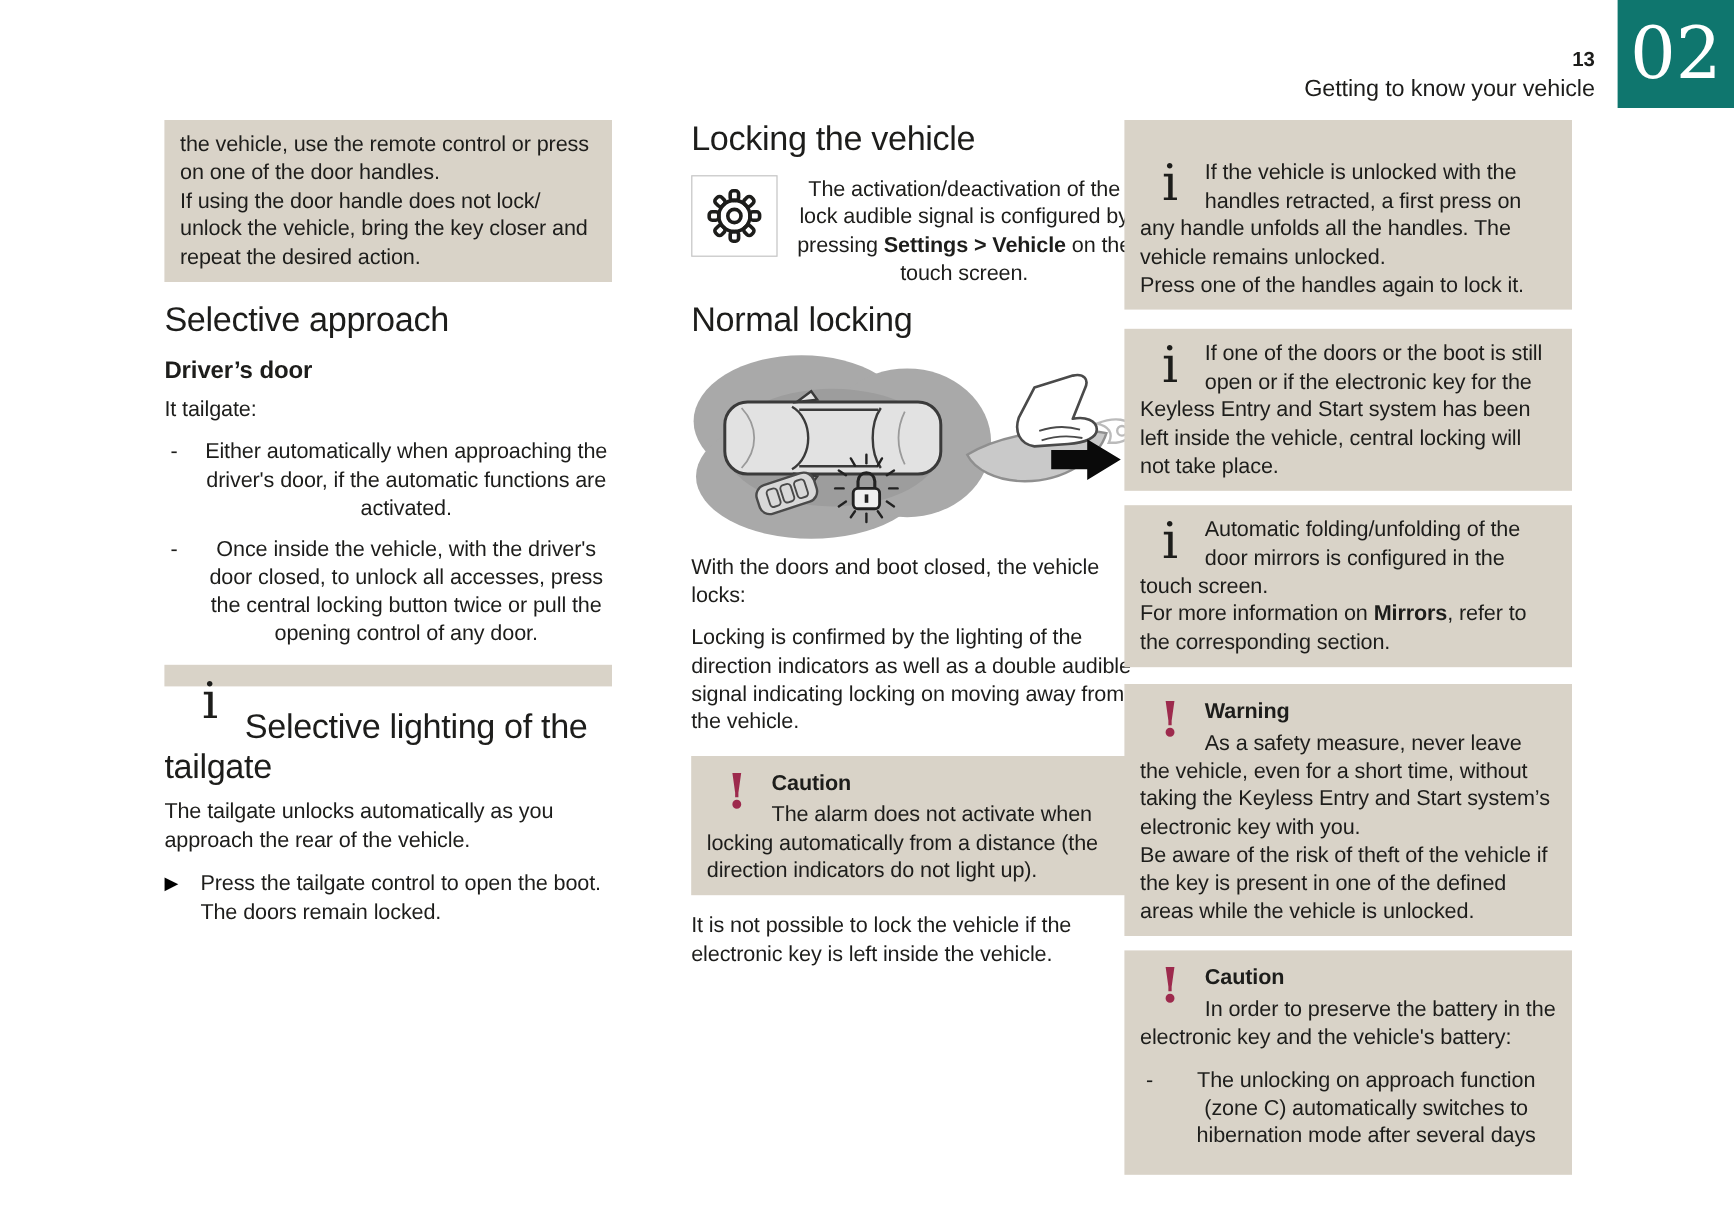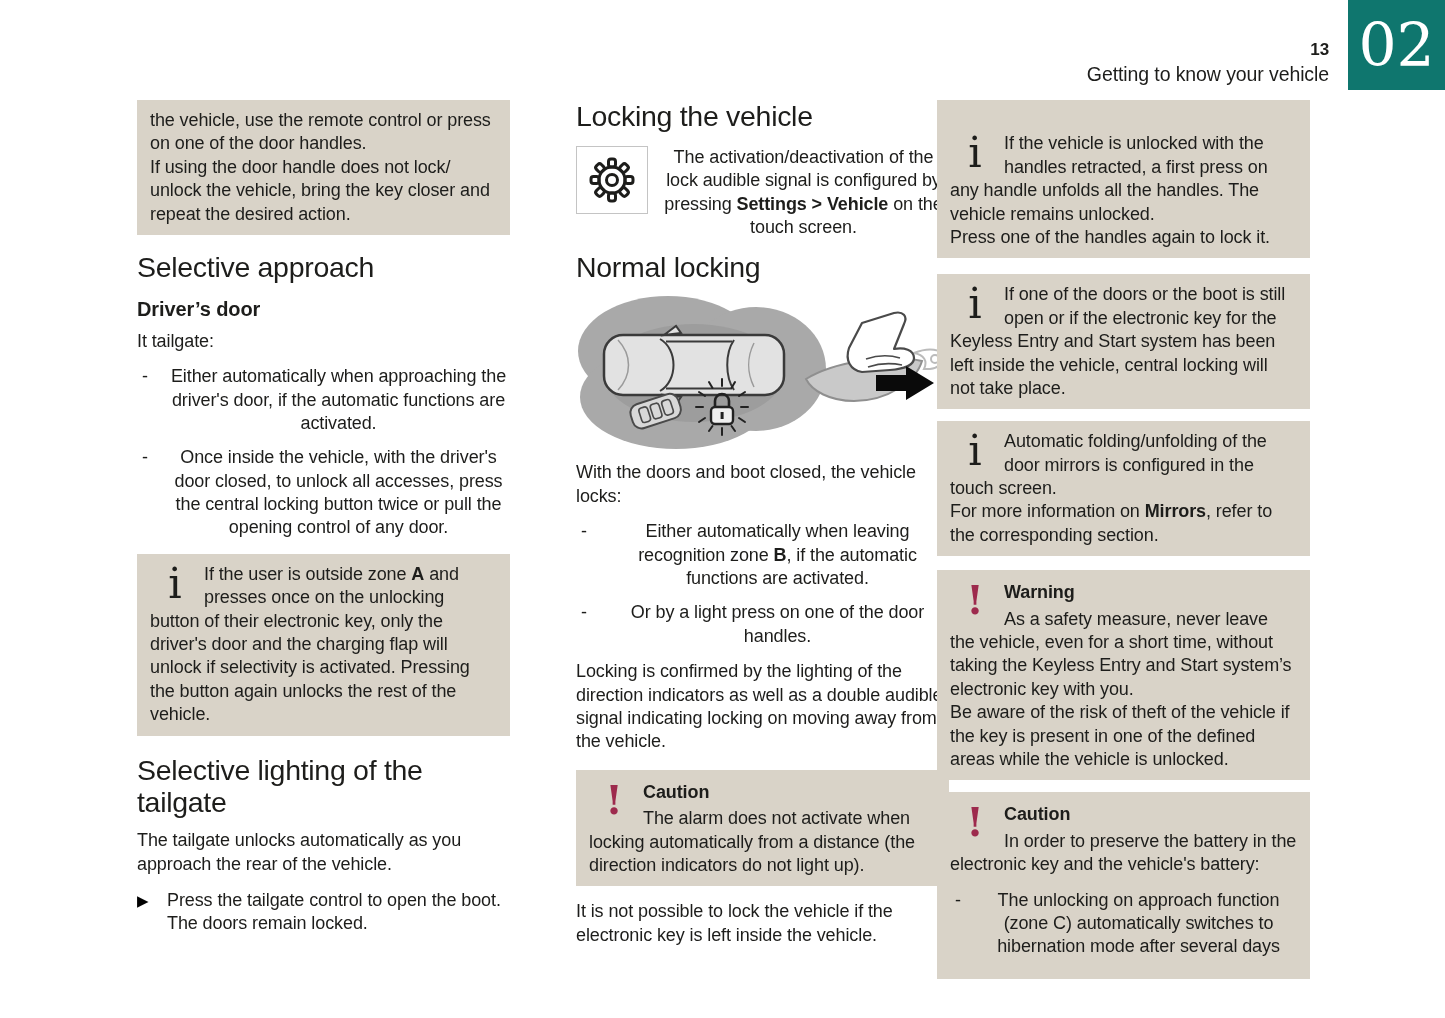--- a/index.html
+++ b/index.html
@@ -89,21 +89,21 @@
     <h3 class="doc-h3 mt12">Driver’s door</h3>
 
     <p class="mt8">It tailgate:</p>
 
     <ul class="dash-list">
       <li>Either automatically when approaching the driver's door, if the automatic functions are activated.</li>
       <li>Once inside the vehicle, with the driver's door closed, to unlock all accesses, press the central locking button twice or pull the opening control of any door.</li>
     </ul>
 
     <div class="grey-box mt14">
-      <span class="note-icon">i</span><span class="pre">If the user is outside zone <b>A</b> and presses once on the unlocking button of their electronic key, only the driver's door and the charging flap will unlock if selectivity is activated. Pressing the button again unlocks the rest of the vehicle.</span>
+      <span class="note-icon">i</span>
     </div>
 
     <h2 class="doc-h2 mt18">Selective lighting of the tailgate</h2>
 
     <p class="mt10">The tailgate unlocks automatically as you approach the rear of the vehicle.</p>
 
     <div class="arrow-item">
       <span class="arrow-glyph">▶</span>
       <span>Press the tailgate control to open the boot. The doors remain locked.</span>
     </div>
@@ -195,24 +195,20 @@
           <path d="M58,12 L90,2 C99,0 104,5 100,13 L90,38 C100,36 110,39 110,47 C110,54 100,58 86,59 L58,61 C46,59 41,49 45,37 Z" fill="#ffffff" stroke="#4a4a4a" stroke-width="2.2" stroke-linejoin="round"></path>
           <path d="M62,48 C74,44 86,44 96,47" fill="none" stroke="#4a4a4a" stroke-width="1.6"></path>
           <path d="M64,56 C76,52 88,52 98,54" fill="none" stroke="#4a4a4a" stroke-width="1.6"></path>
           <path d="M72,64 h30 v-9 l28,17 -28,17 v-9 h-30 z" fill="#0a0a0a"></path>
         </g>
       </svg>
     </div>
 
     <p>With the doors and boot closed, the vehicle locks:</p>
 
-    <ul class="dash-list">
-      <li>Either automatically when leaving recognition zone <b>B</b>, if the automatic functions are activated.</li>
-      <li>Or by a light press on one of the door handles.</li>
-    </ul>
 
     <p class="mt12">Locking is confirmed by the lighting of the direction indicators as well as a double audible signal indicating locking on moving away from the vehicle.</p>
 
     <div class="grey-box mt16">
       <span class="note-icon alert-icon">!</span>
       <b class="box-title">Caution</b>
       <span>The alarm does not activate when locking automatically from a distance (the direction indicators do not light up).</span>
     </div>
 
     <p class="mt14">It is not possible to lock the vehicle if the electronic key is left inside the vehicle.</p>

